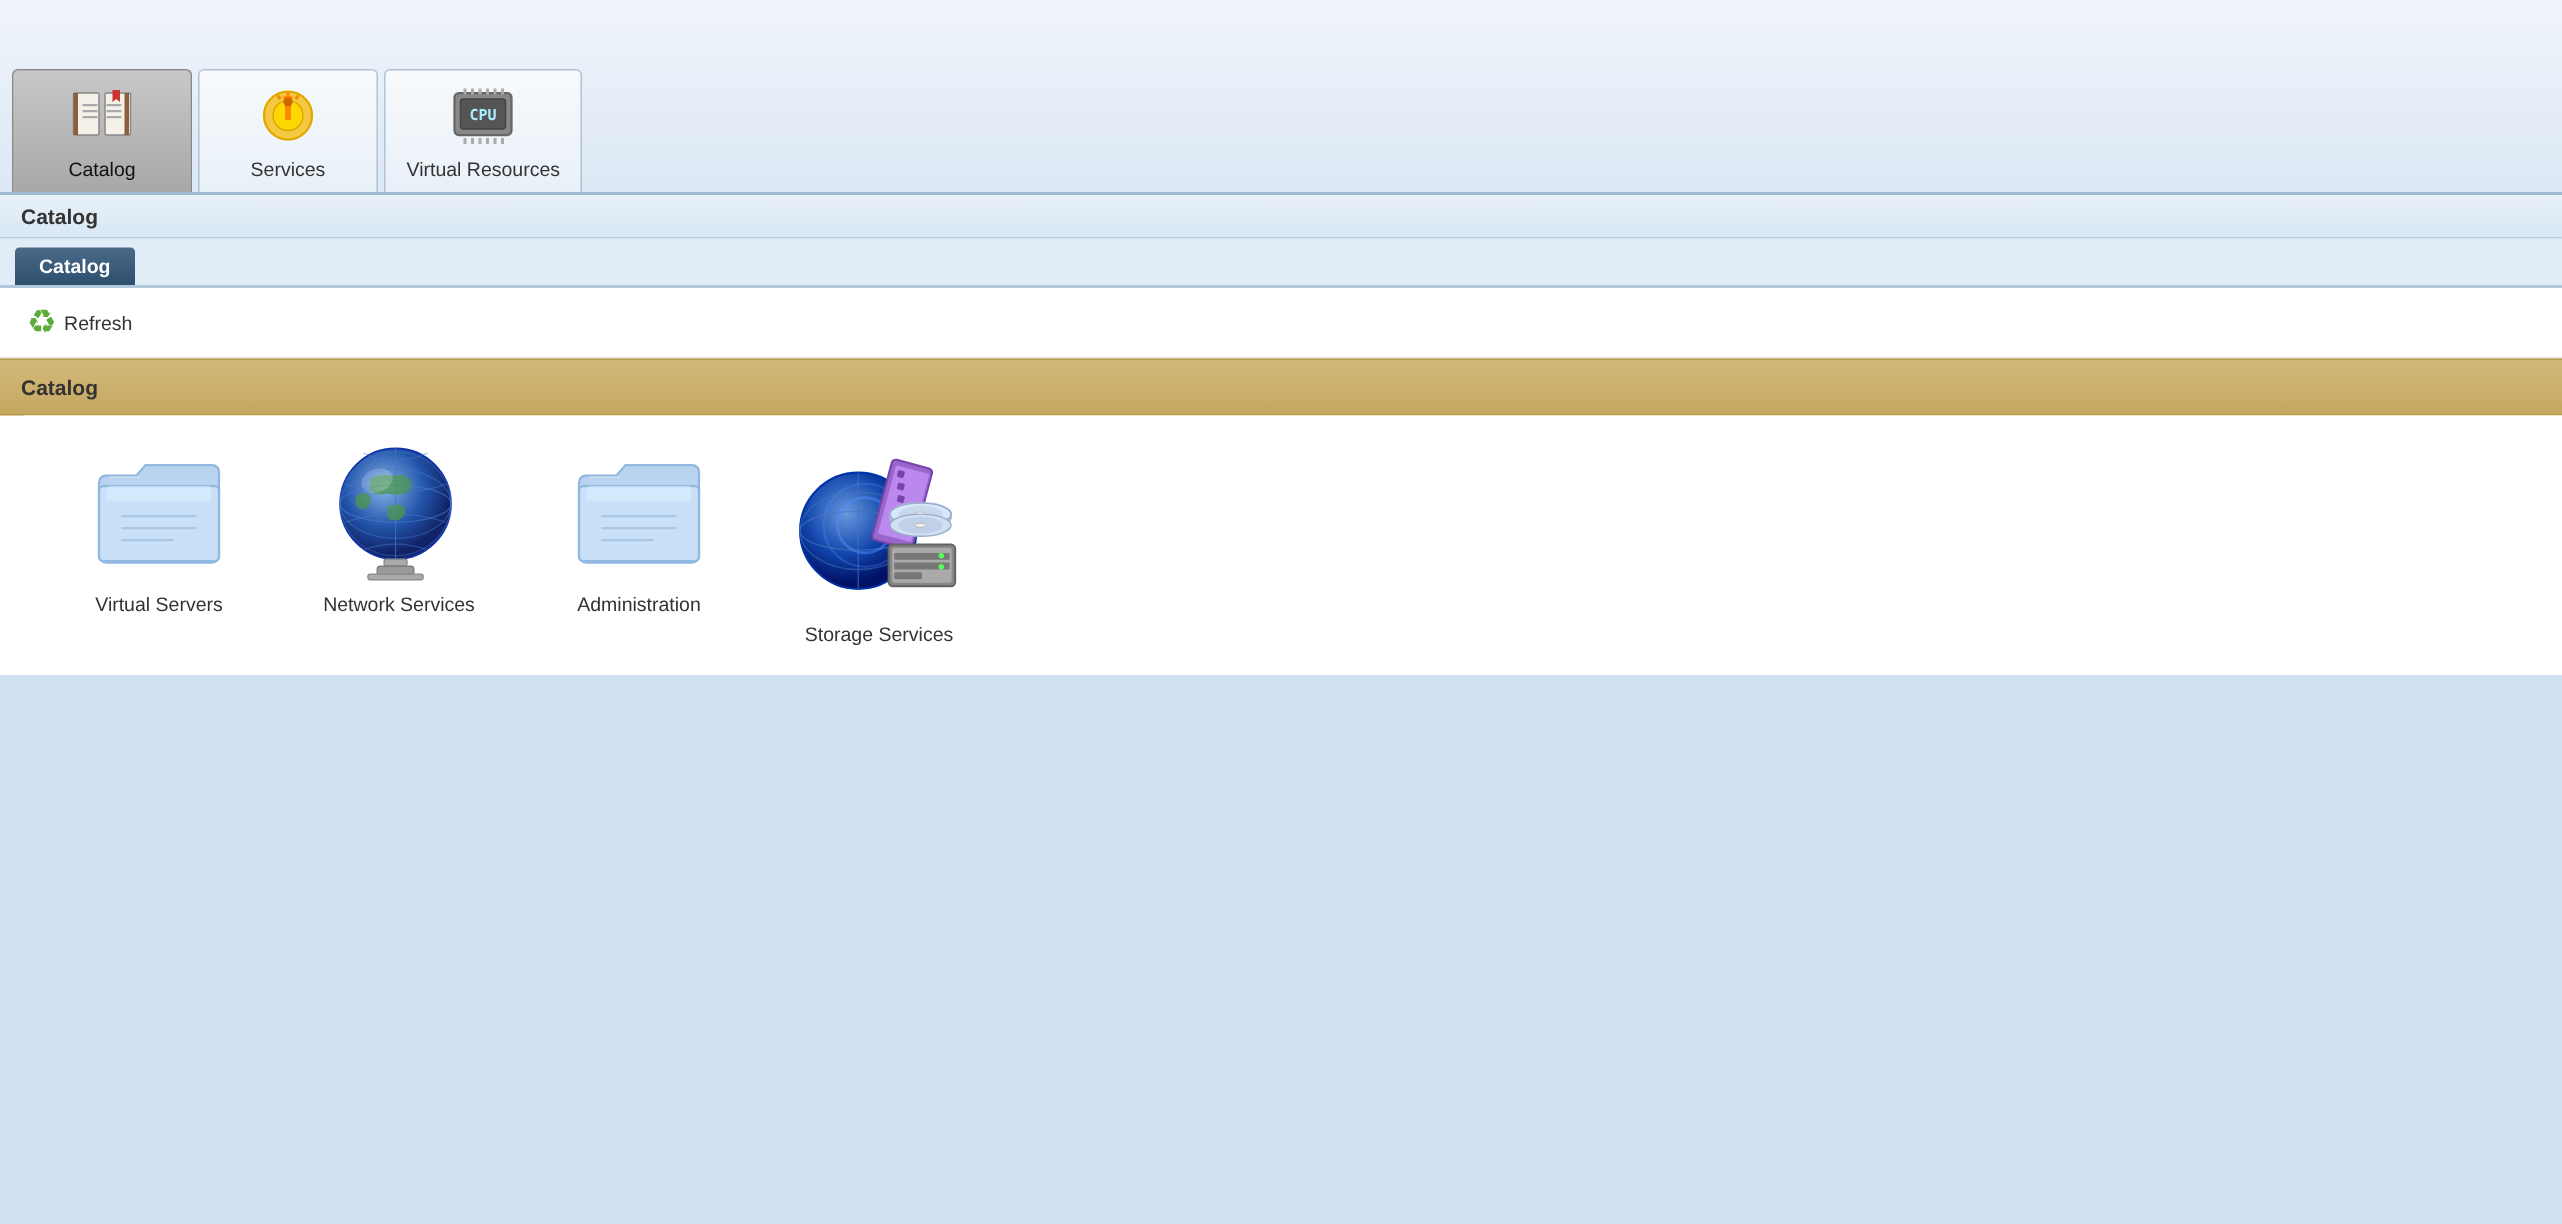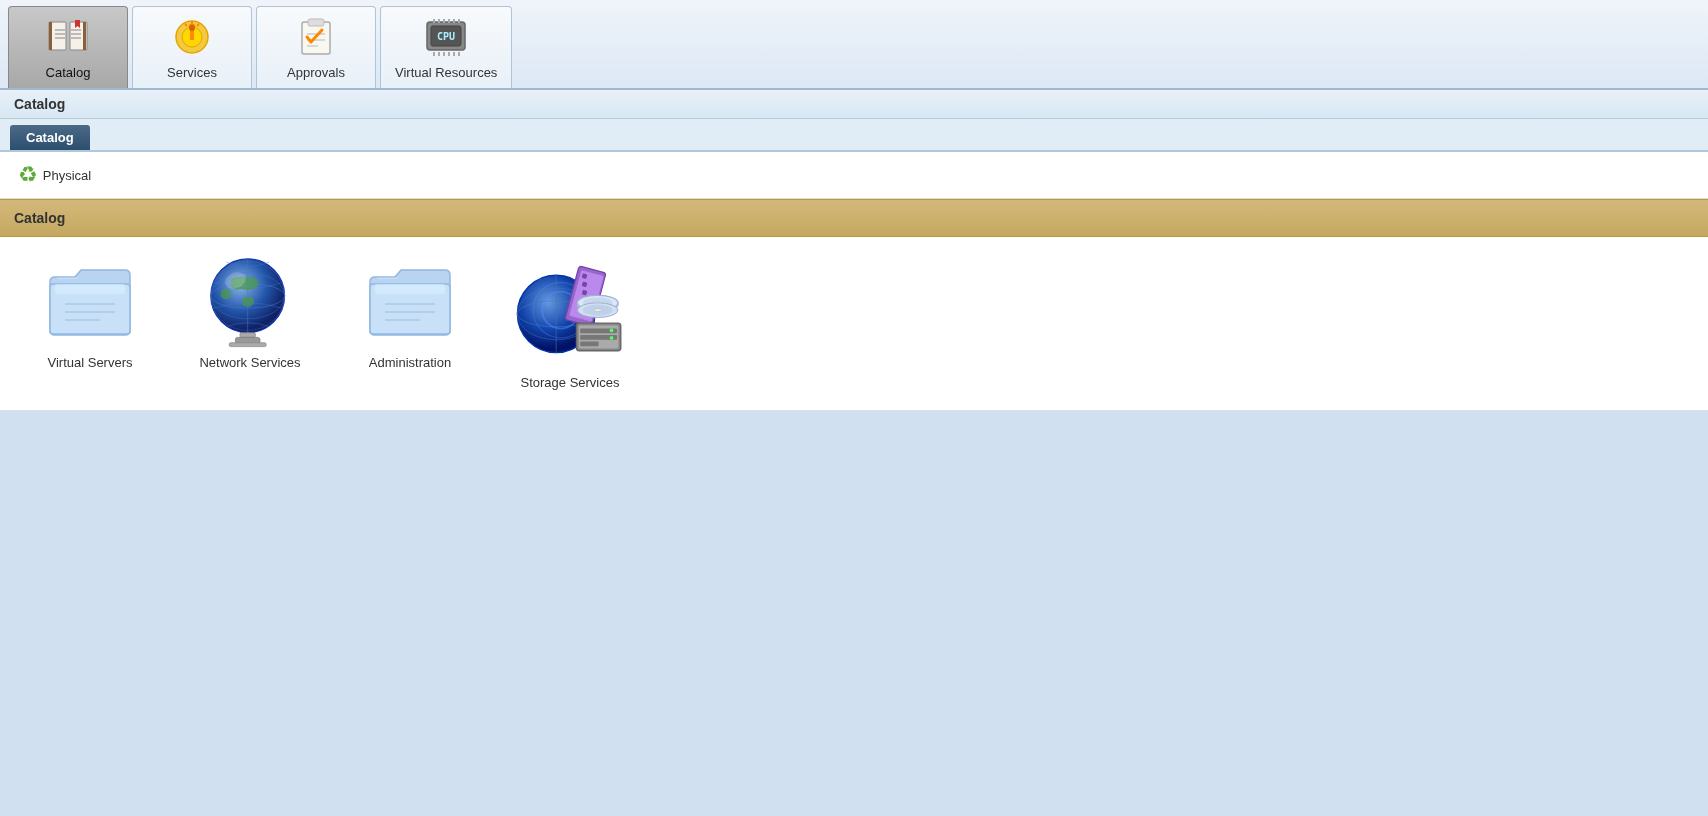--- a/index.html
+++ b/index.html
@@ -25,20 +25,21 @@
       padding: 6px 14px 8px 14px;
       border: 1px solid #b0c4d8;
       border-bottom: none;
       border-radius: 4px 4px 0 0;
       background: linear-gradient(to bottom, #f8fafc, #e8f0f8);
       cursor: pointer;
       min-width: 120px;
       gap: 4px;
       text-decoration: none;
       color: #333;
+      margin-top: 40px;
     }
     .nav-btn.active {
       background: linear-gradient(to bottom, #c8c8c8, #a8a8a8);
       border-color: #888;
     }
     .nav-icon {
       width: 48px;
       height: 48px;
       display: flex;
       align-items: center;
@@ -115,20 +116,21 @@
       border-bottom: 1px solid #b89840;
     }
 
     
     .items-grid {
       display: flex;
       flex-wrap: wrap;
       padding: 20px 30px;
       gap: 30px 40px;
       background: #fff;
+      margin-left: 16px;
     }
     .catalog-item {
       display: flex;
       flex-direction: column;
       align-items: center;
       gap: 8px;
       cursor: pointer;
       min-width: 120px;
     }
     .catalog-item-label {
@@ -199,36 +201,20 @@
         <circle cx="23" cy="12" r="3" fill="#cc6600"></circle>
 
         <line x1="23" y1="5" x2="23" y2="8" stroke="#ff8800" stroke-width="2"></line>
         <line x1="30" y1="8" x2="28" y2="10" stroke="#ff8800" stroke-width="2"></line>
         <line x1="16" y1="8" x2="18" y2="10" stroke="#ff8800" stroke-width="2"></line>
       </svg>
     </div>
     <span class="nav-label">Services</span>
   </div>
 
-  <div class="nav-btn">
-    <div class="nav-icon">
-
-      <svg width="44" height="42" viewBox="0 0 44 42">
-        <rect x="8" y="6" width="28" height="32" rx="2" fill="#f8f8f0" stroke="#aaa" stroke-width="1.5"></rect>
-        <rect x="14" y="3" width="16" height="7" rx="2" fill="#ddd" stroke="#bbb" stroke-width="1"></rect>
-
-        <line x1="13" y1="18" x2="31" y2="18" stroke="#ccc" stroke-width="1.5"></line>
-        <line x1="13" y1="24" x2="31" y2="24" stroke="#ccc" stroke-width="1.5"></line>
-        <line x1="13" y1="30" x2="24" y2="30" stroke="#ccc" stroke-width="1.5"></line>
-
-        <polyline points="13,21 17,26 28,14" fill="none" stroke="#ff8800" stroke-width="3" stroke-linecap="round" stroke-linejoin="round"></polyline>
-      </svg>
-    </div>
-    <span class="nav-label">Approvals</span>
-  </div>
 
 
   <div class="nav-btn">
     <div class="nav-icon">
 
       <svg width="46" height="42" viewBox="0 0 46 42">
         <rect x="4" y="6" width="38" height="28" rx="3" fill="#888" stroke="#666" stroke-width="1.5"></rect>
         <rect x="8" y="10" width="30" height="20" rx="2" fill="#555" stroke="#444" stroke-width="1"></rect>
         <text x="23" y="24" text-anchor="middle" font-size="10" fill="#aaeeff" font-family="monospace" font-weight="bold">CPU</text>
 
@@ -259,21 +245,21 @@
 
 <div class="tab-strip">
   <div class="tab">
     <span>Catalog</span>
   </div>
 </div>
 
 <div class="toolbar">
   <button class="refresh-btn">
     <span class="refresh-icon">♻</span>
-    <span>Physical</span>
+    <span>Refresh</span>
   </button>
 </div>
 
 <div class="catalog-section">
   <div class="catalog-header">
     <span>Catalog</span>
   </div>
 
   <div class="items-grid">
 

